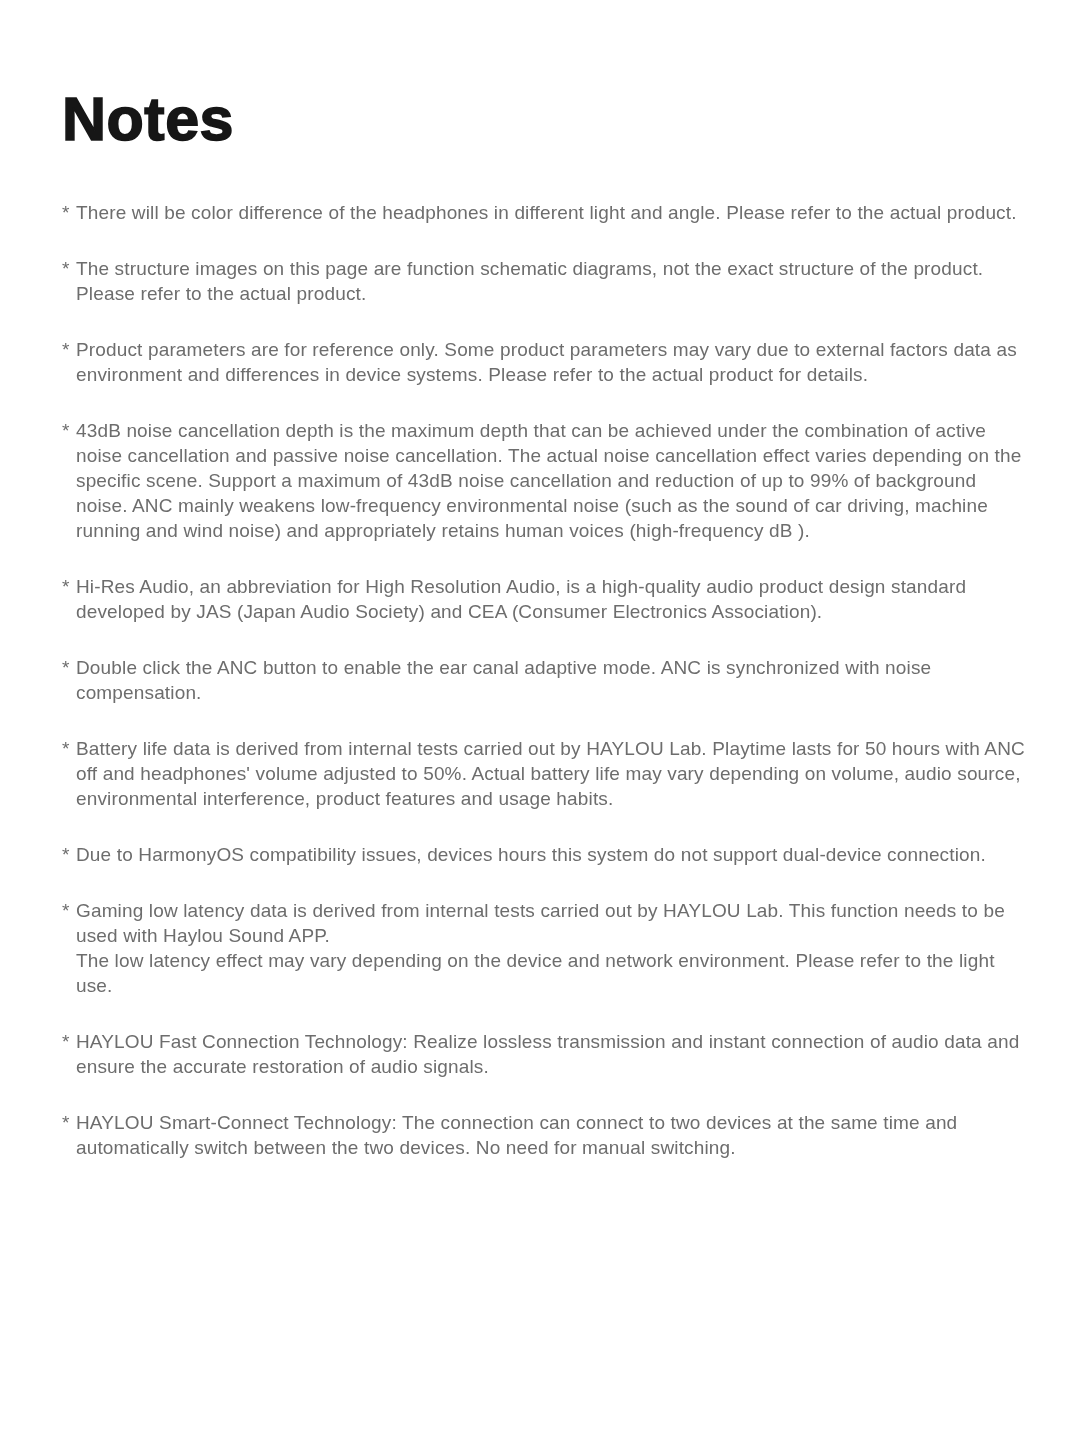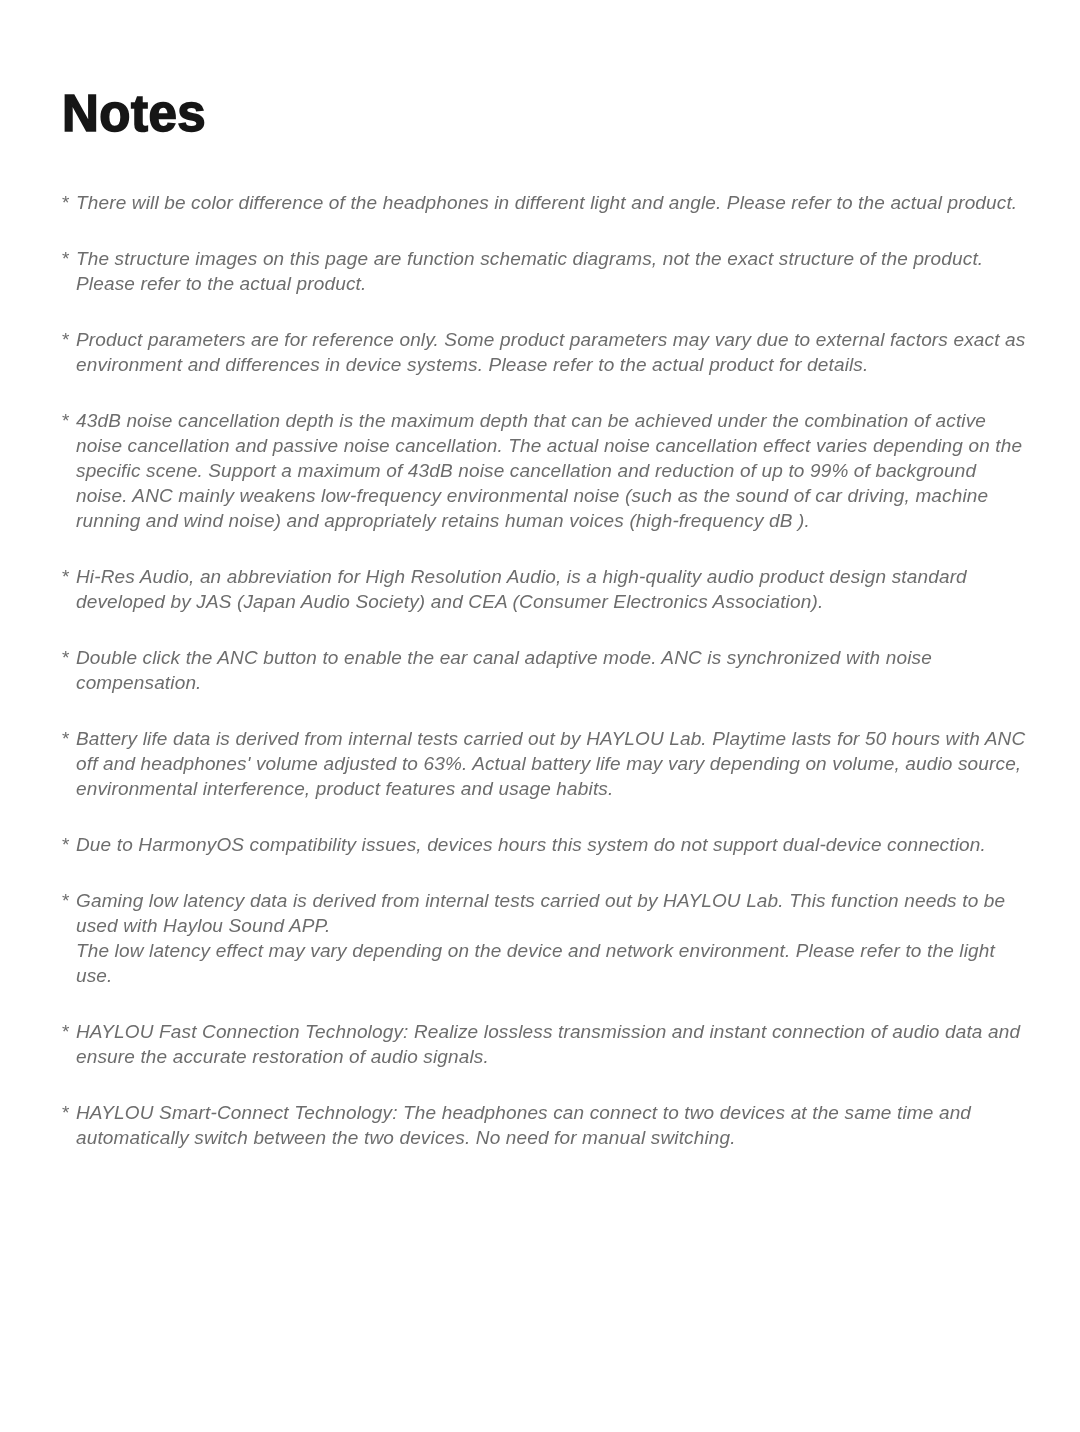--- a/index.html
+++ b/index.html
@@ -12,21 +12,21 @@
     width: 1080px;
     height: 1432px;
     background: var(--bg, #ffffff);
     box-sizing: border-box;
     padding: 88px 44px 0 62px;
     font-family: "Liberation Sans", sans-serif;
     overflow: hidden;
   }
   .page-title {
     margin: 0 0 50px 0;
-    font-size: 51px;
+    font-size: 61px;
     line-height: 1.02;
     font-weight: 700;
     letter-spacing: 0.5px;
     color: var(--heading, #161616);
     -webkit-text-stroke: 1.6px var(--heading, #161616);
   }
   .notes-list {
     width: 970px;
   }
   .note {
@@ -38,21 +38,20 @@
     letter-spacing: 0.15px;
     color: var(--body, #6d6d6d);
   }
   .note-marker {
     flex: 0 0 14px;
     width: 14px;
   }
   .note-text {
     flex: 1 1 auto;
     white-space: pre-line;
-    font-style: italic;
   }
 </style>
 </head>
 <body>
 
 <div class="page">
   <h1 class="page-title">Notes</h1>
 
   <div class="notes-list">
   <div class="note">
@@ -60,57 +59,57 @@
     <span class="note-text">There will be color difference of the headphones in different light and angle. Please refer to the actual product.</span>
   </div>
 
   <div class="note">
     <span class="note-marker">*</span>
     <span class="note-text">The structure images on this page are function schematic diagrams, not the exact structure of the product. Please refer to the actual product.</span>
   </div>
 
   <div class="note">
     <span class="note-marker">*</span>
-    <span class="note-text">Product parameters are for reference only. Some product parameters may vary due to external factors exact as environment and differences in device systems. Please refer to the actual product for details.</span>
+    <span class="note-text">Product parameters are for reference only. Some product parameters may vary due to external factors data as environment and differences in device systems. Please refer to the actual product for details.</span>
   </div>
 
   <div class="note">
     <span class="note-marker">*</span>
     <span class="note-text">43dB noise cancellation depth is the maximum depth that can be achieved under the combination of active noise cancellation and passive noise cancellation. The actual noise cancellation effect varies depending on the specific scene. Support a maximum of 43dB noise cancellation and reduction of up to 99% of background noise. ANC mainly weakens low-frequency environmental noise (such as the sound of car driving, machine running and wind noise) and appropriately retains human voices (high-frequency dB ).</span>
   </div>
 
   <div class="note">
     <span class="note-marker">*</span>
     <span class="note-text">Hi-Res Audio, an abbreviation for High Resolution Audio, is a high-quality audio product design standard developed by JAS (Japan Audio Society) and CEA (Consumer Electronics Association).</span>
   </div>
 
   <div class="note">
     <span class="note-marker">*</span>
     <span class="note-text">Double click the ANC button to enable the ear canal adaptive mode. ANC is synchronized with noise compensation.</span>
   </div>
 
   <div class="note">
     <span class="note-marker">*</span>
-    <span class="note-text">Battery life data is derived from internal tests carried out by HAYLOU Lab. Playtime lasts for 50 hours with ANC off and headphones' volume adjusted to 63%. Actual battery life may vary depending on volume, audio source, environmental interference, product features and usage habits.</span>
+    <span class="note-text">Battery life data is derived from internal tests carried out by HAYLOU Lab. Playtime lasts for 50 hours with ANC off and headphones' volume adjusted to 50%. Actual battery life may vary depending on volume, audio source, environmental interference, product features and usage habits.</span>
   </div>
 
   <div class="note">
     <span class="note-marker">*</span>
     <span class="note-text">Due to HarmonyOS compatibility issues, devices hours this system do not support dual-device connection.</span>
   </div>
 
   <div class="note">
     <span class="note-marker">*</span>
     <span class="note-text">Gaming low latency data is derived from internal tests carried out by HAYLOU Lab. This function needs to be used with Haylou Sound APP.
 The low latency effect may vary depending on the device and network environment. Please refer to the light use.</span>
   </div>
 
   <div class="note">
     <span class="note-marker">*</span>
     <span class="note-text">HAYLOU Fast Connection Technology: Realize lossless transmission and instant connection of audio data and ensure the accurate restoration of audio signals.</span>
   </div>
 
   <div class="note">
     <span class="note-marker">*</span>
-    <span class="note-text">HAYLOU Smart-Connect Technology: The headphones can connect to two devices at the same time and automatically switch between the two devices. No need for manual switching.</span>
+    <span class="note-text">HAYLOU Smart-Connect Technology: The connection can connect to two devices at the same time and automatically switch between the two devices. No need for manual switching.</span>
   </div>
 </div>
 </div>
 
 </body></html>

